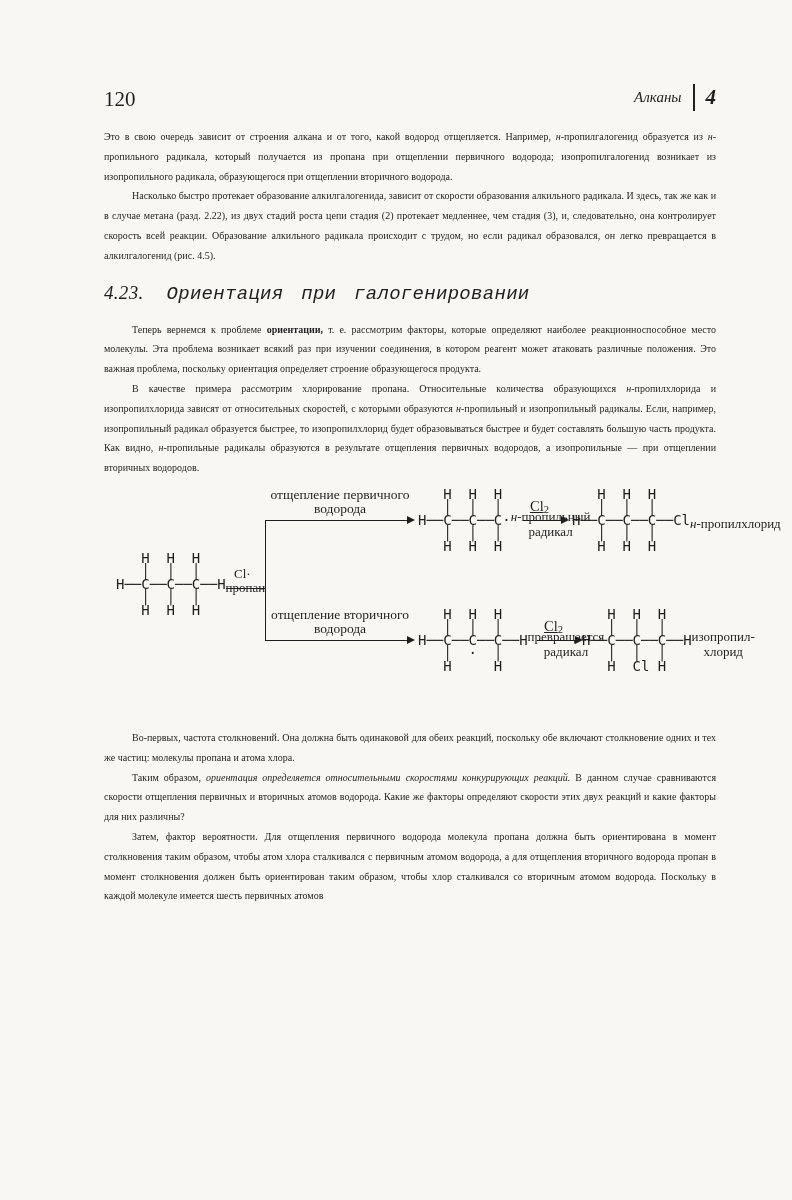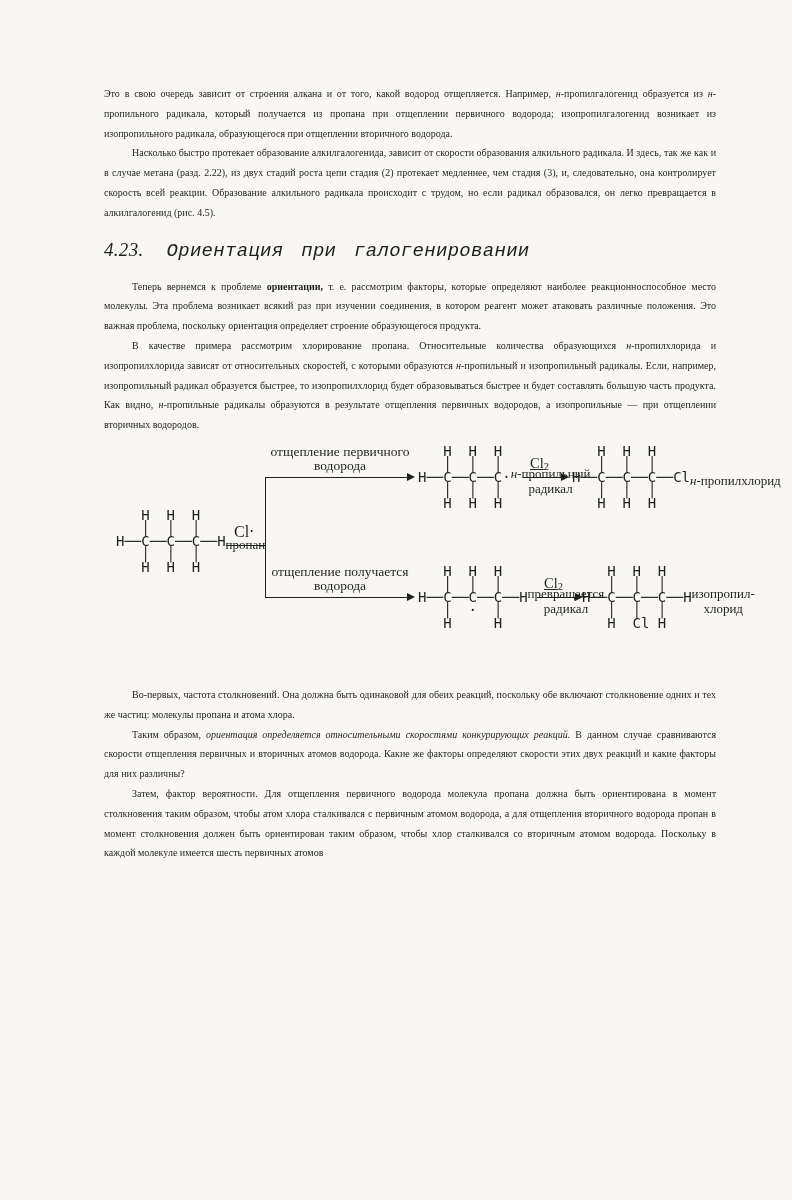--- a/index.html
+++ b/index.html
@@ -80,30 +80,38 @@
     border-bottom: 4px solid transparent;
   }
   .vline { position: absolute; width: 0; border-left: 1.4px solid #1f1f1f; }
   .branch-label {
     position: absolute;
     width: 150px;
     font-size: 13.5px;
     line-height: 14.5px;
     text-align: center;
   }
-  .cl-initiator { position: absolute; font-size: 16px; }
+  .cl-initiator { position: absolute; font-size: 13px; }
   .cl2-label { position: absolute; font-size: 14.5px; text-decoration: underline; }
   sub { font-size: 10.5px; vertical-align: -2px; }
 </style>
 </head>
 <body>
 
 <div class="page">
   <div class="content">
 
+    <div class="header">
+      <span class="page-number">120</span>
+      <span class="running-head">
+        <span class="chapter-title">Алканы</span>
+        <span class="head-rule"></span>
+        <span class="chapter-number">4</span>
+      </span>
+    </div>
 
     <p><span>Это в свою очередь зависит от строения алкана и от того, какой водород отщепляется. Например, </span><span class="i">н</span><span>-пропилгалогенид образуется из </span><span class="i">н</span><span>-пропильного радикала, который получается из пропана при отщеплении первичного водорода; изопропилгалогенид возникает из изопропильного радикала, образующегося при отщеплении вторичного водорода.</span></p>
     <p class="indent"><span>Насколько быстро протекает образование алкилгалогенида, зависит от скорости образования алкильного радикала. И здесь, так же как и в случае метана (разд. 2.22), из двух стадий роста цепи стадия (2) протекает медленнее, чем стадия (3), и, следовательно, она контролирует скорость всей реакции. Образование алкильного радикала происходит с трудом, но если радикал образовался, он легко превращается в алкилгалогенид (рис. 4.5).</span></p>
 
     <h2 class="section-heading">
       <span class="num">4.23.</span><span class="title">Ориентация при галогенировании</span>
     </h2>
 
     <p class="indent"><span>Теперь вернемся к проблеме </span><span class="b">ориентации,</span><span> т. е. рассмотрим факторы, которые определяют наиболее реакционноспособное место молекулы. Эта проблема возникает всякий раз при изучении соединения, в котором реагент может атаковать различные положения. Это важная проблема, поскольку ориентация определяет строение образующегося продукта.</span></p>
     <p class="indent"><span>В качестве примера рассмотрим хлорирование пропана. Относительные количества образующихся </span><span class="i">н</span><span>-пропилхлорида и изопропилхлорида зависят от относительных скоростей, с которыми образуются </span><span class="i">н</span><span>-пропильный и изопропильный радикалы. Если, например, изопропильный радикал образуется быстрее, то изопропилхлорид будет образовываться быстрее и будет составлять большую часть продукта. Как видно, </span><span class="i">н</span><span>-пропильные радикалы образуются в результате отщепления первичных водородов, а изопропильные — при отщеплении вторичных водородов.</span></p>
@@ -126,21 +134,21 @@
 
       <div class="vline" style="left:161px; top:36px; height:121px;"></div>
 
       <div class="branch-label" style="left:161px; top:4px;">
           <div><span>отщепление первичного</span></div>
           <div><span>водорода</span></div>
         </div>
       <div class="hline arrow" style="left:161px; top:36px; width:148px;"></div>
 
       <div class="branch-label" style="left:161px; top:124px;">
-          <div><span>отщепление получается</span></div>
+          <div><span>отщепление вторичного</span></div>
           <div><span>водорода</span></div>
         </div>
       <div class="hline arrow" style="left:161px; top:156px; width:148px;"></div>
 
       <div class="mol" style="left:314px; top:4px;">
         <pre>   H  H  H
    │  │  │
 H──C──C──C·
    │  │  │
    H  H  H</pre>

